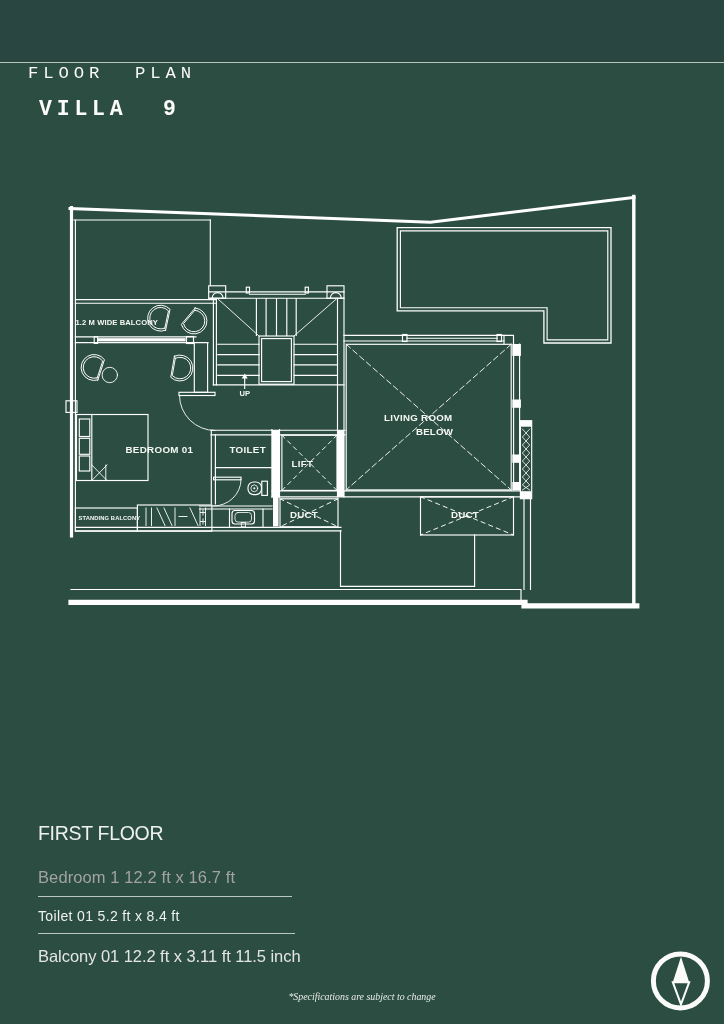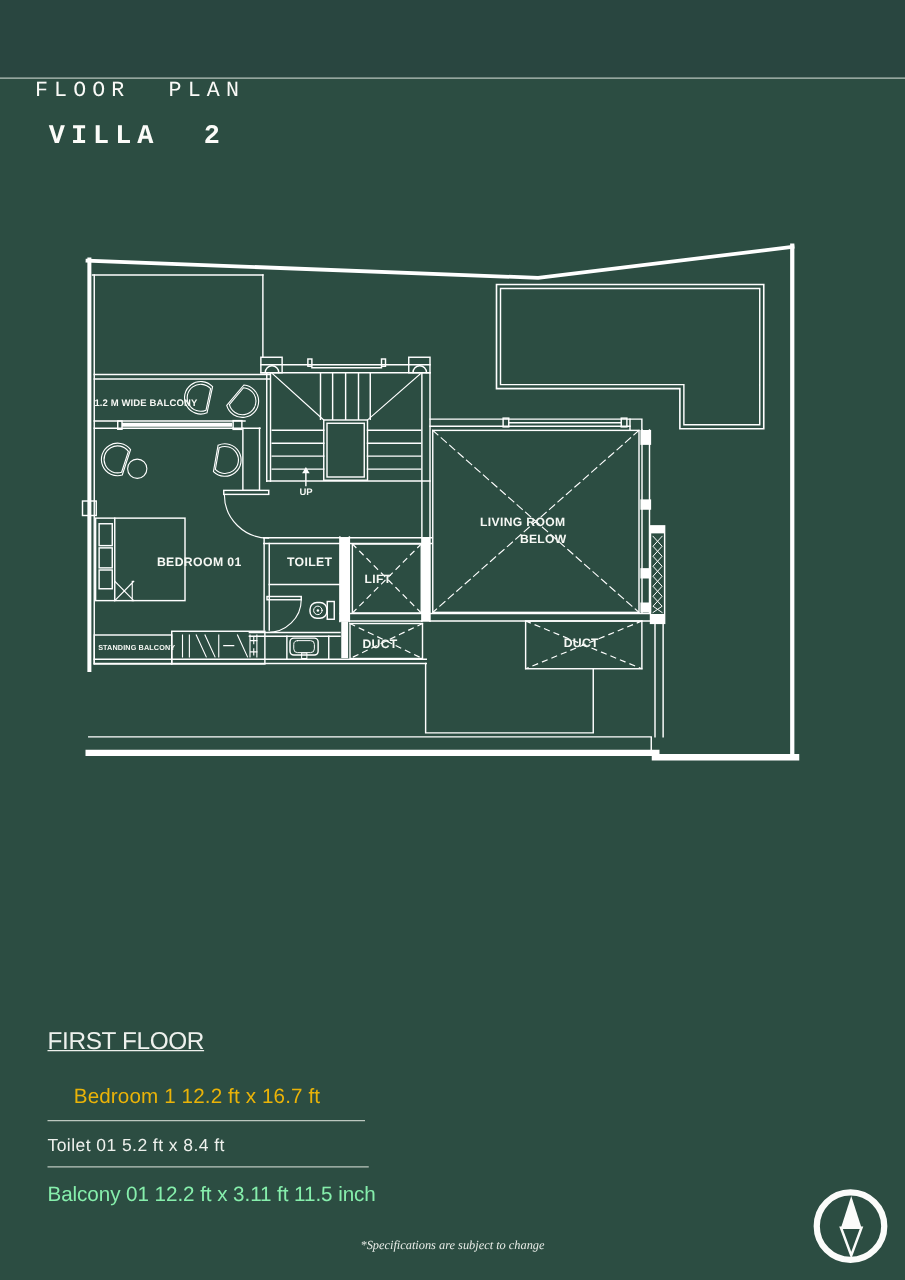--- a/index.html
+++ b/index.html
@@ -7,21 +7,21 @@
        font-family:"Liberation Sans",sans-serif;}
   .abs{position:absolute;}
 </style>
 </head>
 <body>
 
 <div class="abs" style="left:0;top:0;width:724px;height:62px;background:#294640;border-bottom:1px solid #b9c6bd;"></div>
 
 <div class="abs" style="left:28px;top:28px;white-space:pre;font-family:'Liberation Mono',monospace;font-size:17.3px;letter-spacing:4.9px;color:#fafaf7;margin-top:36px;">FLOOR  PLAN</div>
 
-<div class="abs" style="left:39px;top:97px;white-space:pre;font-family:'Liberation Mono',monospace;font-weight:bold;font-size:21.5px;letter-spacing:4.8px;color:#fcfcf9;">VILLA  2</div>
+<div class="abs" style="left:39px;top:97px;white-space:pre;font-family:'Liberation Mono',monospace;font-weight:bold;font-size:21.5px;letter-spacing:4.8px;color:#fcfcf9;">VILLA  9</div>
 
 <svg class="abs" style="left:0;top:0;" width="724" height="1024" viewBox="0 0 724 1024" fill="none" stroke-linecap="square">
 <g stroke="#ffffff" stroke-width="1.15">
 
   <path d="M70,208.5 L430.5,222.3 L634,197.5" stroke-width="3"></path>
 
   <path d="M71.5,207.5 V536" stroke-width="3.2"></path>
 
   <path d="M633.8,196.5 V606" stroke-width="3.4"></path>
 
@@ -208,25 +208,25 @@
   <text x="78.5" y="519.8" font-size="5.8" letter-spacing="0.1">STANDING BALCONY</text>
 </g>
 
 <g>
   <circle cx="680.4" cy="980.9" r="27" stroke="#fbfcfa" stroke-width="5"></circle>
   <path d="M681,956.8 L672.8,982.2 H689.2 Z" fill="#fbfcfa"></path>
   <path d="M672.8,982.2 H689.2 L681,1004.4 Z" stroke="#fbfcfa" stroke-width="2"></path>
 </g>
 </svg>
 
-<div class="abs" style="left:38px;top:822px;font-size:19.5px;letter-spacing:-0.3px;color:#eef1ed;text-decoration:underline;">FIRST FLOOR</div>
-
-<div class="abs" style="left:38px;top:868px;font-size:16.5px;letter-spacing:0.1px;color:#eab308;margin-left:21px;">Bedroom 1 12.2 ft x 16.7 ft</div>
+<div class="abs" style="left:38px;top:822px;font-size:19.5px;letter-spacing:-0.3px;color:#eef1ed;">FIRST FLOOR</div>
+
+<div class="abs" style="left:38px;top:868px;font-size:16.5px;letter-spacing:0.1px;color:#a3a3a3;">Bedroom 1 12.2 ft x 16.7 ft</div>
 
 <div class="abs" style="left:38px;top:896px;width:254px;height:1px;background:#bcc8bf;"></div>
 
 <div class="abs" style="left:38px;top:908px;font-size:14px;letter-spacing:0.35px;color:#eef1ed;">Toilet 01 5.2 ft x 8.4 ft</div>
 
 <div class="abs" style="left:38px;top:933px;width:257px;height:1px;background:#bcc8bf;"></div>
 
-<div class="abs" style="left:38px;top:947px;font-size:16.5px;letter-spacing:-0.05px;color:#86efac;">Balcony 01 12.2 ft x 3.11 ft 11.5 inch</div>
+<div class="abs" style="left:38px;top:947px;font-size:16.5px;letter-spacing:-0.05px;color:#e5e5e5;">Balcony 01 12.2 ft x 3.11 ft 11.5 inch</div>
 
 <div class="abs" style="left:0;top:991px;width:724px;text-align:center;font-family:'Liberation Serif',serif;font-style:italic;font-size:9.9px;color:#e9ede8;">*Specifications are subject to change</div>
 
 </body></html>

